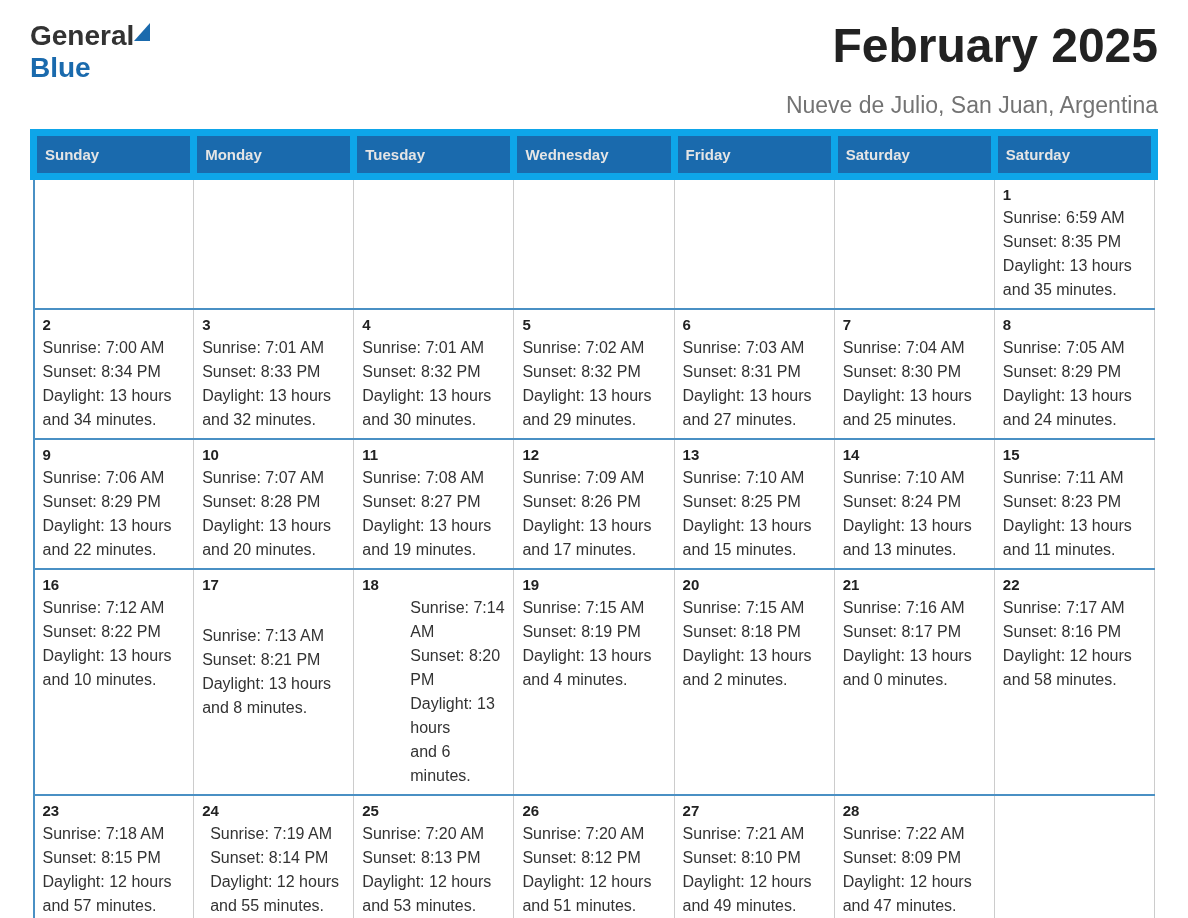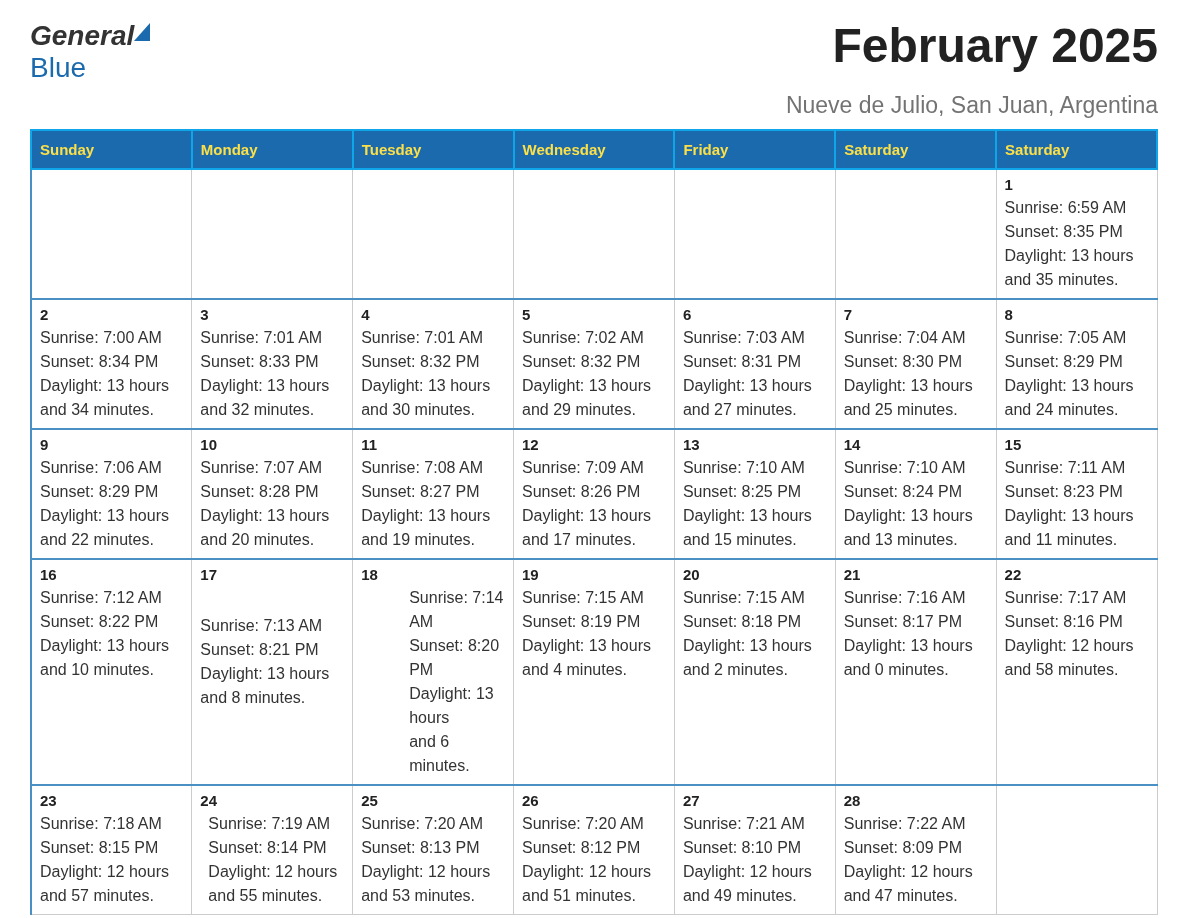--- a/index.html
+++ b/index.html
@@ -35,26 +35,26 @@
       color: #737373;
       margin-top: 19px;
     }
     .calendar {
       width: 100%;
       border-collapse: collapse;
       margin-top: 10px;
     }
     .calendar th {
       background-color: #1a6aad;
-      color: #fde047;
+      color: #e5e5e5;
       font-size: 15px;
       font-weight: bold;
       padding: 10px 8px;
       text-align: left;
-      border: 2px solid #0ea5e9;
+      border: 7px solid #0ea5e9;
     }
     .calendar td {
       width: 14.28%;
       vertical-align: top;
       border: 1px solid #ccc;
       border-top: 2px solid #4a90c4;
       padding: 6px 8px;
       min-height: 110px;
       height: 110px;
       font-size: 12px;
@@ -84,35 +84,34 @@
     .logo-row {
       display: flex;
       align-items: center;
       gap: 0;
     }
     .logo-text-general {
       font-size: 28px;
       font-weight: bold;
       color: #333;
       font-family: Arial, sans-serif;
-      font-style: italic;
     }
     .logo-arrow {
       display: inline-block;
       width: 0;
       height: 0;
       border-style: solid;
       border-width: 0 0 18px 16px;
       border-color: transparent transparent #1a6aad transparent;
       position: relative;
       top: -4px;
     }
     .logo-text-blue {
       font-size: 28px;
-      font-weight: normal;
+      font-weight: bold;
       color: #1a6aad;
       font-family: Arial, sans-serif;
     }
   </style>
 </head>
 <body>
 
 <div class="header">
   <div class="logo">
     <div class="logo-row">

